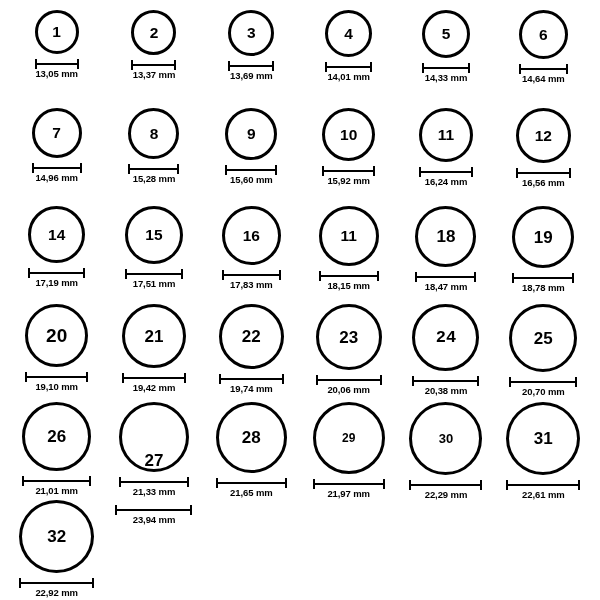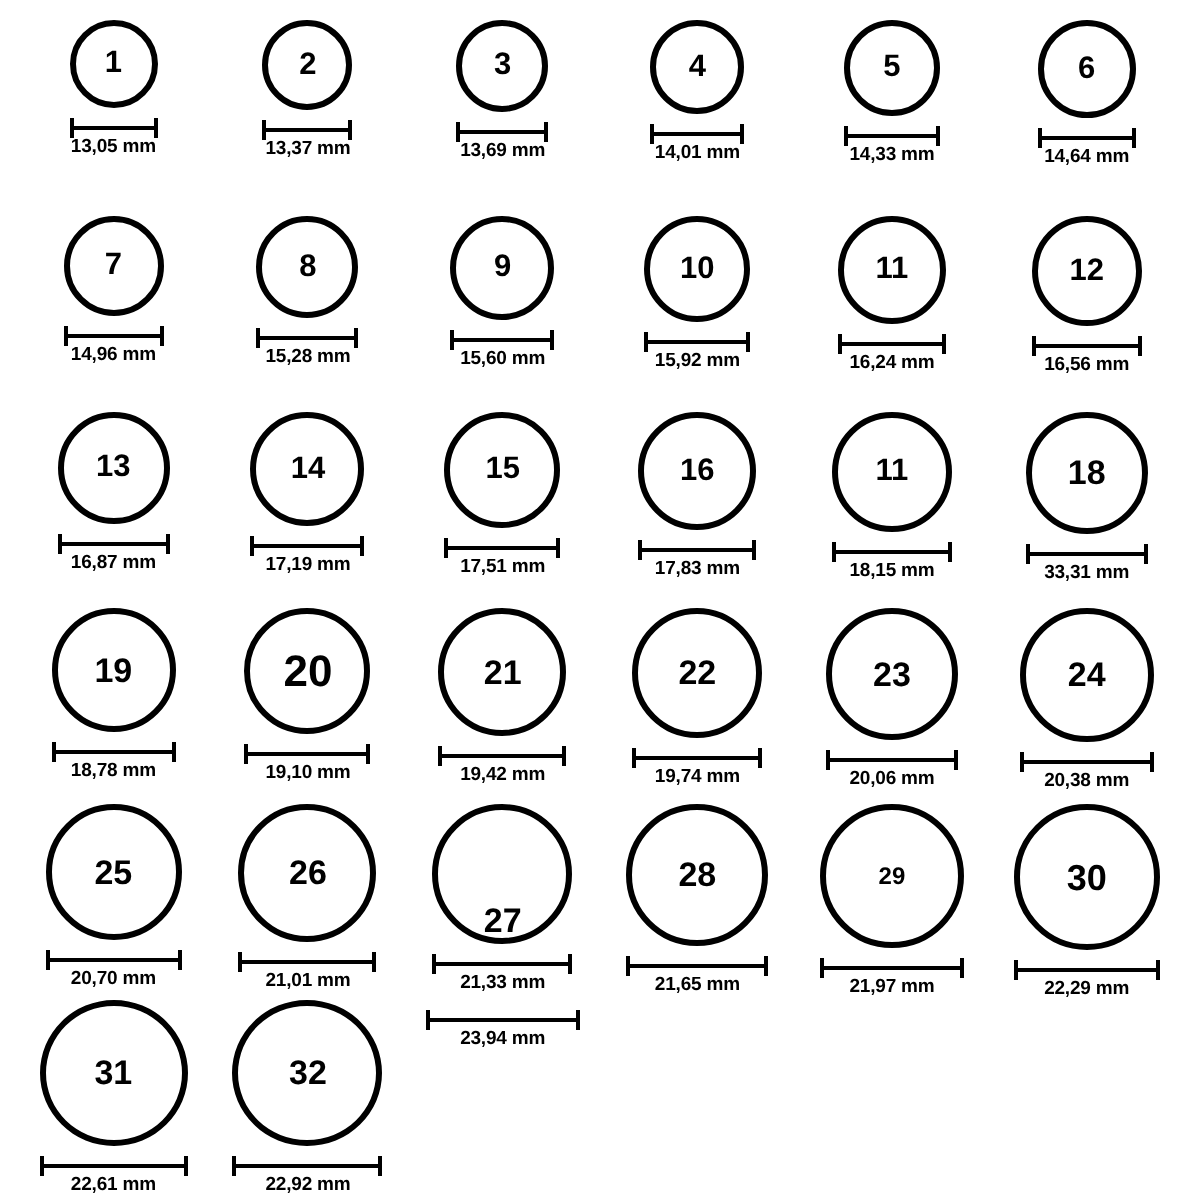--- a/index.html
+++ b/index.html
@@ -214,31 +214,20 @@
           <span class="ring-label">12</span>
         </div>
         <div class="measure" style="width: 55px;">
           <div class="bar"></div>
           <div class="cap left"></div>
           <div class="cap right"></div>
         </div>
         <div class="size-text">16,56 mm</div>
       </div>
       <div class="cell">
-        <div class="ring" style="width: 56px; height: 56px; font-size: 15.5px;">
-          <span class="ring-label">13</span>
-        </div>
-        <div class="measure" style="width: 56px;">
-          <div class="bar"></div>
-          <div class="cap left"></div>
-          <div class="cap right"></div>
-        </div>
-        <div class="size-text">16,87 mm</div>
-      </div>
-      <div class="cell">
         <div class="ring" style="width: 57px; height: 57px; font-size: 15.5px;">
           <span class="ring-label">14</span>
         </div>
         <div class="measure" style="width: 57px;">
           <div class="bar"></div>
           <div class="cap left"></div>
           <div class="cap right"></div>
         </div>
         <div class="size-text">17,19 mm</div>
       </div>
@@ -277,35 +266,35 @@
       </div>
       <div class="cell">
         <div class="ring" style="width: 61px; height: 61px; font-size: 17px;">
           <span class="ring-label">18</span>
         </div>
         <div class="measure" style="width: 61px;">
           <div class="bar"></div>
           <div class="cap left"></div>
           <div class="cap right"></div>
         </div>
-        <div class="size-text">33,31 mm</div>
+        <div class="size-text">18,47 mm</div>
       </div>
       <div class="cell">
         <div class="ring" style="width: 62px; height: 62px; font-size: 17px;">
           <span class="ring-label">19</span>
         </div>
         <div class="measure" style="width: 62px;">
           <div class="bar"></div>
           <div class="cap left"></div>
           <div class="cap right"></div>
         </div>
         <div class="size-text">18,78 mm</div>
       </div>
       <div class="cell">
-        <div class="ring" style="width: 63px; height: 63px; font-size: 22px;">
+        <div class="ring" style="width: 63px; height: 63px; font-size: 19px;">
           <span class="ring-label">20</span>
         </div>
         <div class="measure" style="width: 63px;">
           <div class="bar"></div>
           <div class="cap left"></div>
           <div class="cap right"></div>
         </div>
         <div class="size-text">19,10 mm</div>
       </div>
       <div class="cell">
@@ -335,21 +324,21 @@
           <span class="ring-label">23</span>
         </div>
         <div class="measure" style="width: 66px;">
           <div class="bar"></div>
           <div class="cap left"></div>
           <div class="cap right"></div>
         </div>
         <div class="size-text">20,06 mm</div>
       </div>
       <div class="cell">
-        <div class="ring" style="width: 67px; height: 67px; font-size: 17px;">
+        <div class="ring" style="width: 67px; height: 67px; font-size: 17px; font-family: Liberation Mono, monospace;">
           <span class="ring-label">24</span>
         </div>
         <div class="measure" style="width: 67px;">
           <div class="bar"></div>
           <div class="cap left"></div>
           <div class="cap right"></div>
         </div>
         <div class="size-text">20,38 mm</div>
       </div>
       <div class="cell">
@@ -401,21 +390,21 @@
           <span class="ring-label">29</span>
         </div>
         <div class="measure" style="width: 72px;">
           <div class="bar"></div>
           <div class="cap left"></div>
           <div class="cap right"></div>
         </div>
         <div class="size-text">21,97 mm</div>
       </div>
       <div class="cell">
-        <div class="ring" style="width: 73px; height: 73px; font-size: 18px;">
+        <div class="ring" style="width: 73px; height: 73px; font-size: 13px;">
           <span class="ring-label">30</span>
         </div>
         <div class="measure" style="width: 73px;">
           <div class="bar"></div>
           <div class="cap left"></div>
           <div class="cap right"></div>
         </div>
         <div class="size-text">22,29 mm</div>
       </div>
       <div class="cell">

